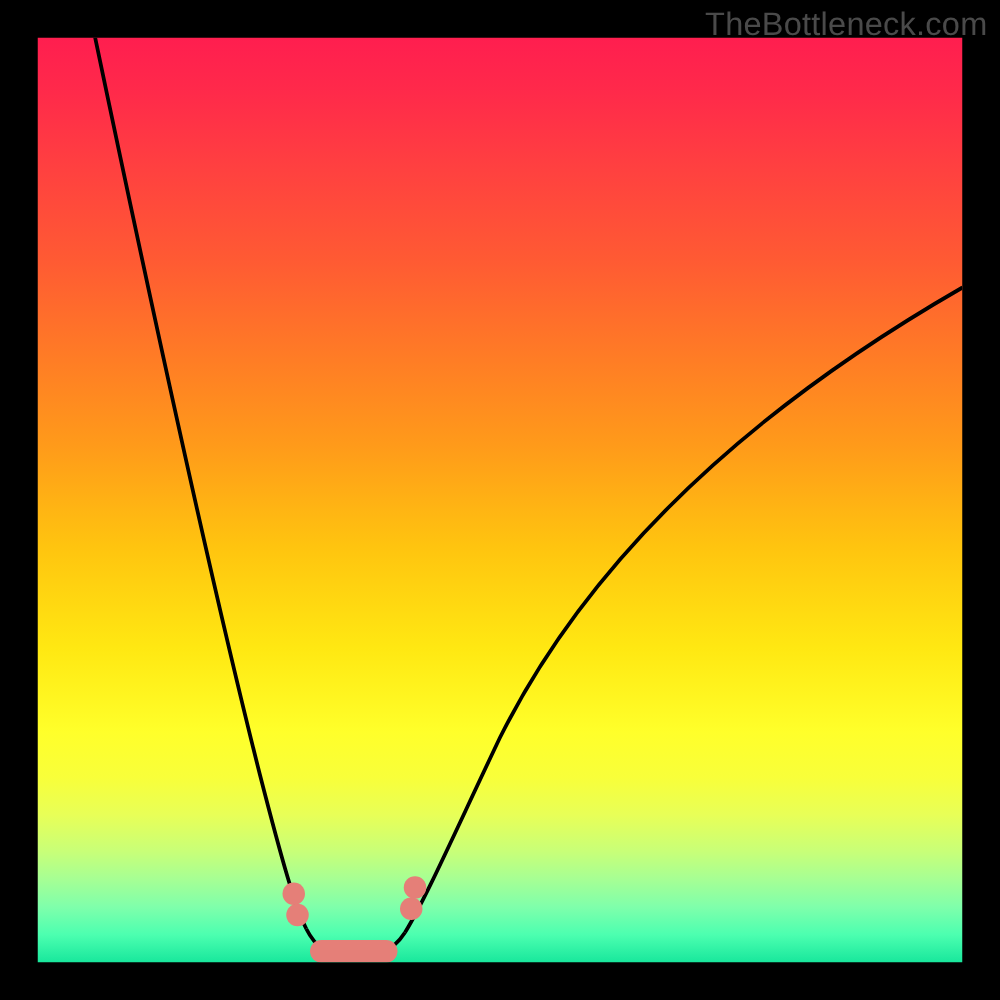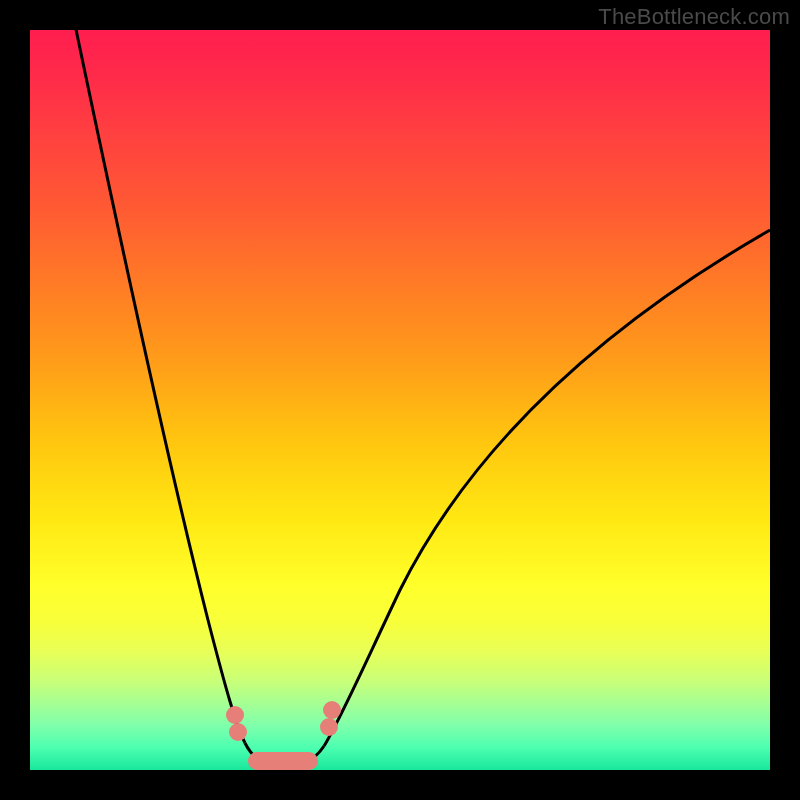--- a/index.html
+++ b/index.html
@@ -39,21 +39,21 @@
       #7fffab 94%,
       #4cffb0 97%,
       #18e79c 100%
     );
   }
   .watermark {
     position: absolute;
     top: 4px;
     right: 10px;
     color: #4a4a4a;
-    font-size: 22px;
+    font-size: 26px;
     font-weight: 500;
     letter-spacing: 0.2px;
     z-index: 20;
   }
   svg.curve {
     position: absolute;
     inset: 0;
     width: 740px;
     height: 740px;
     z-index: 10;

